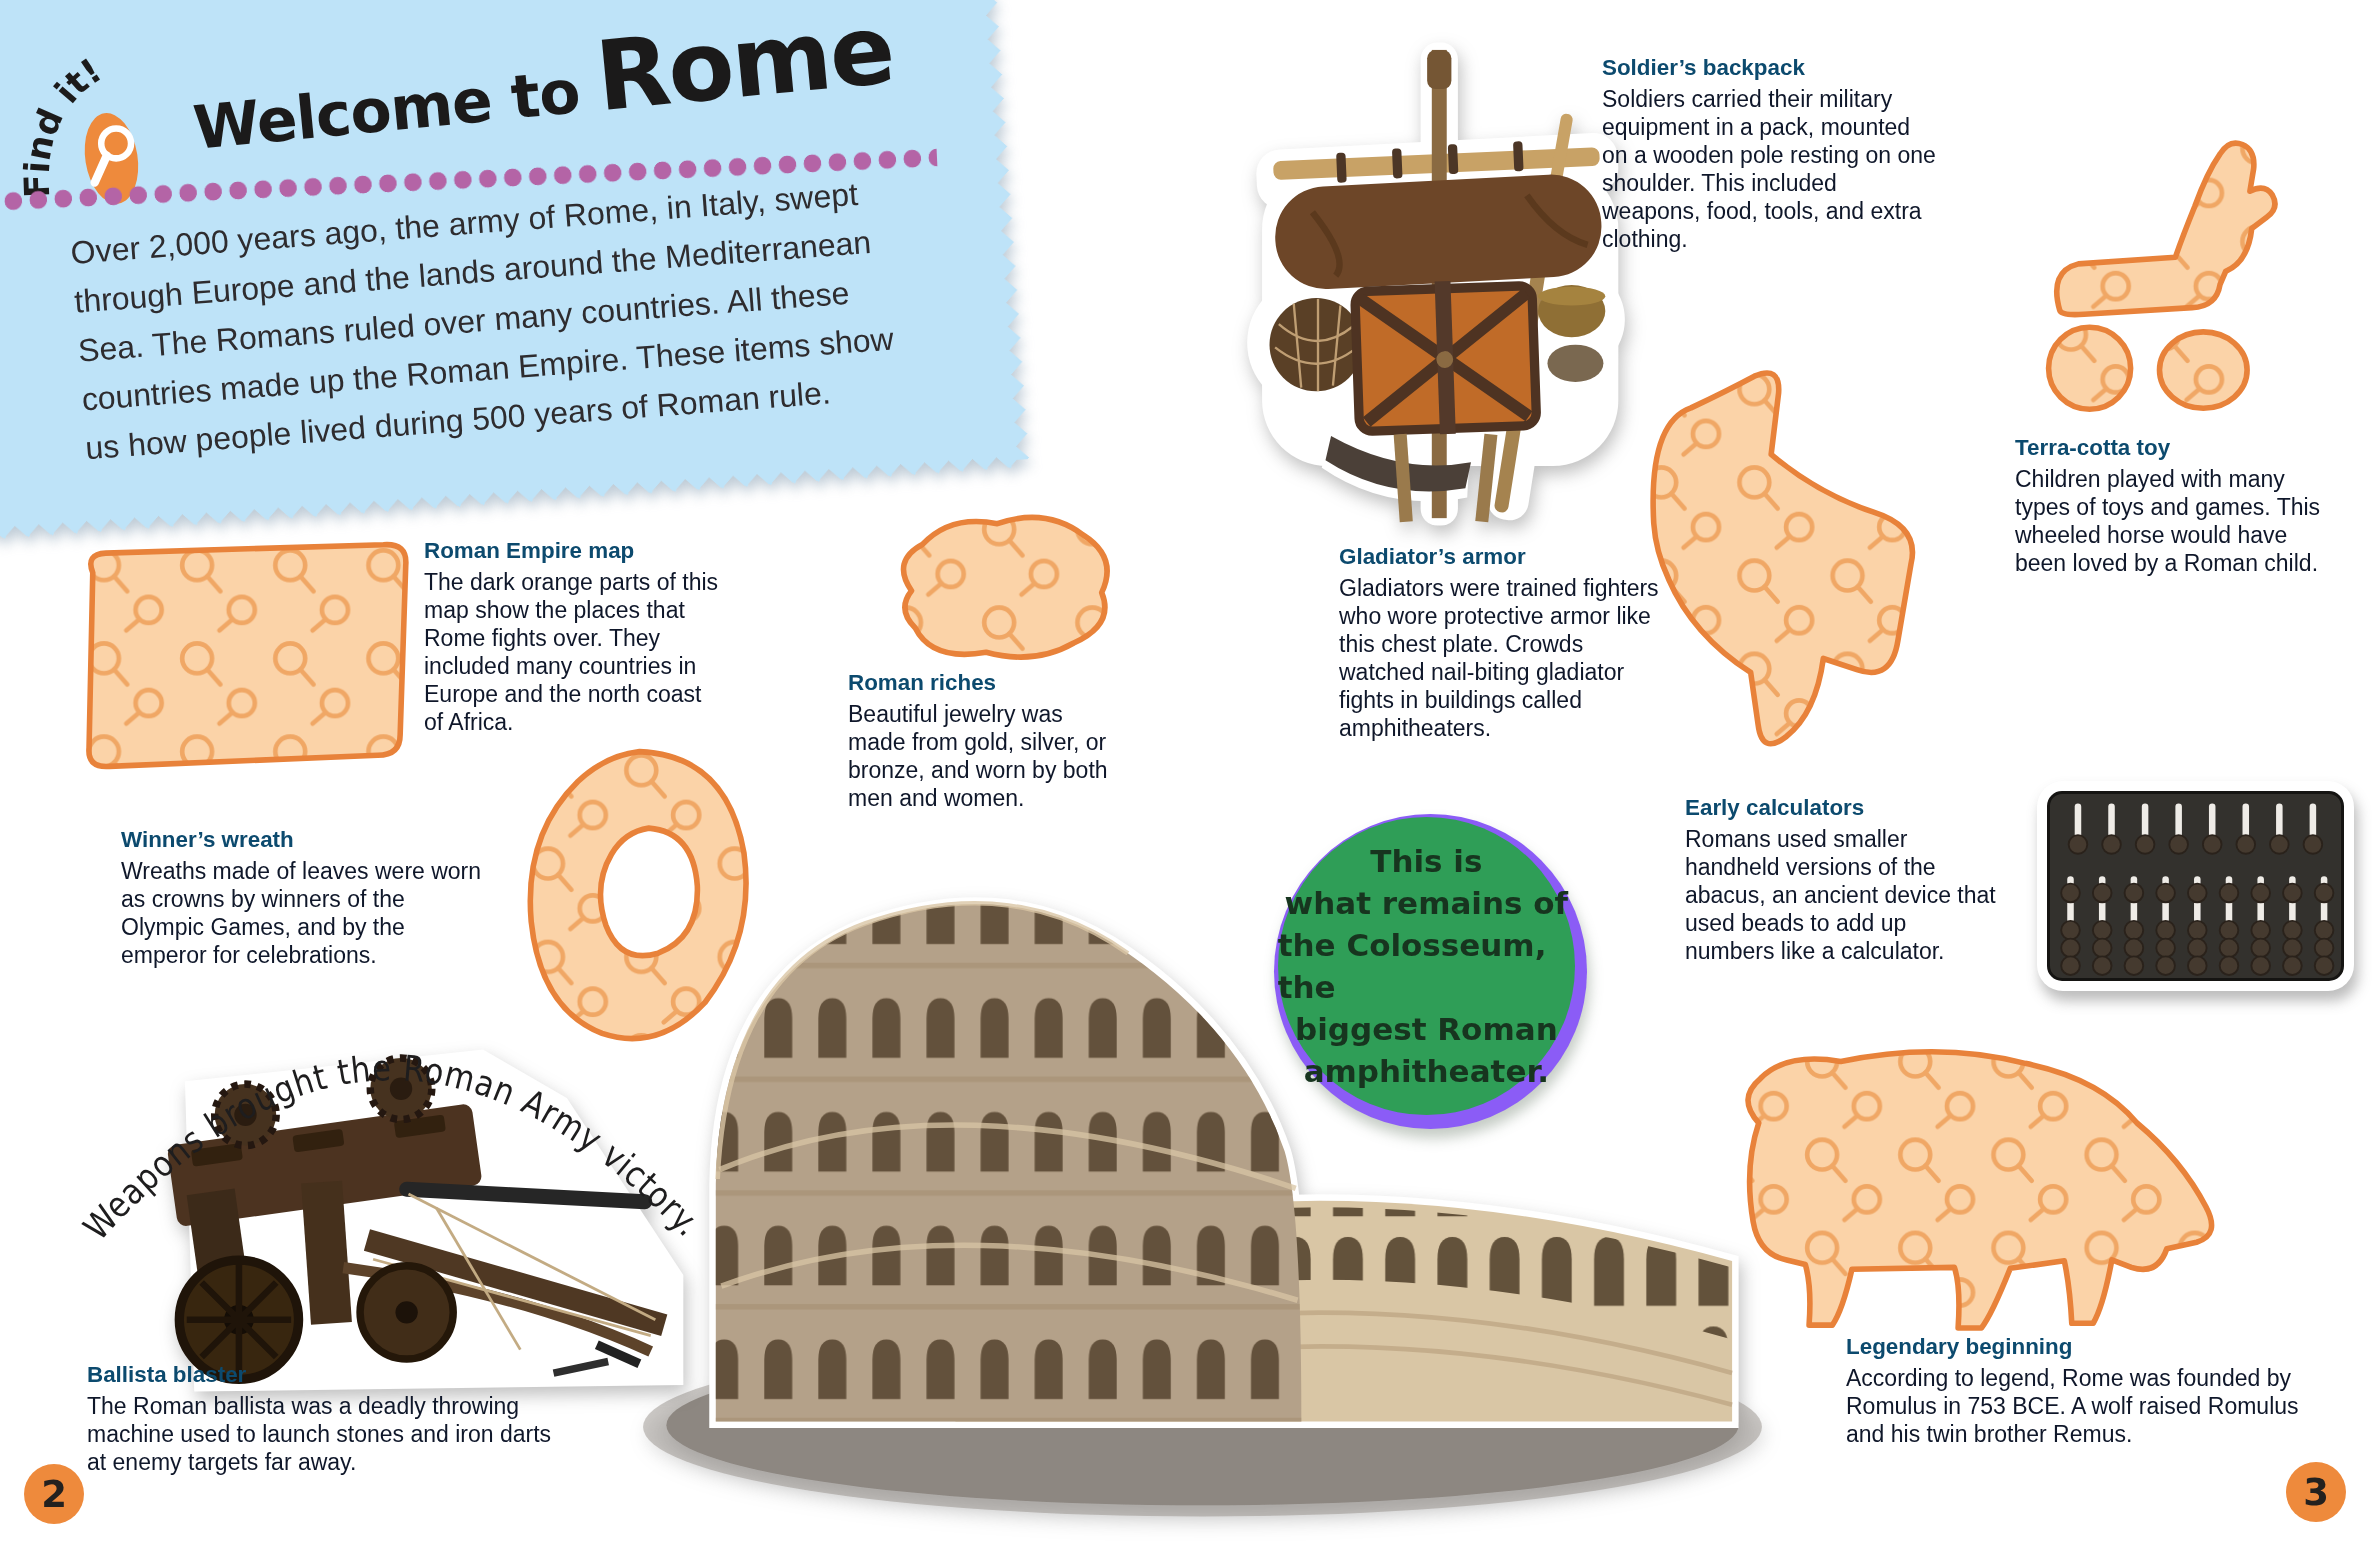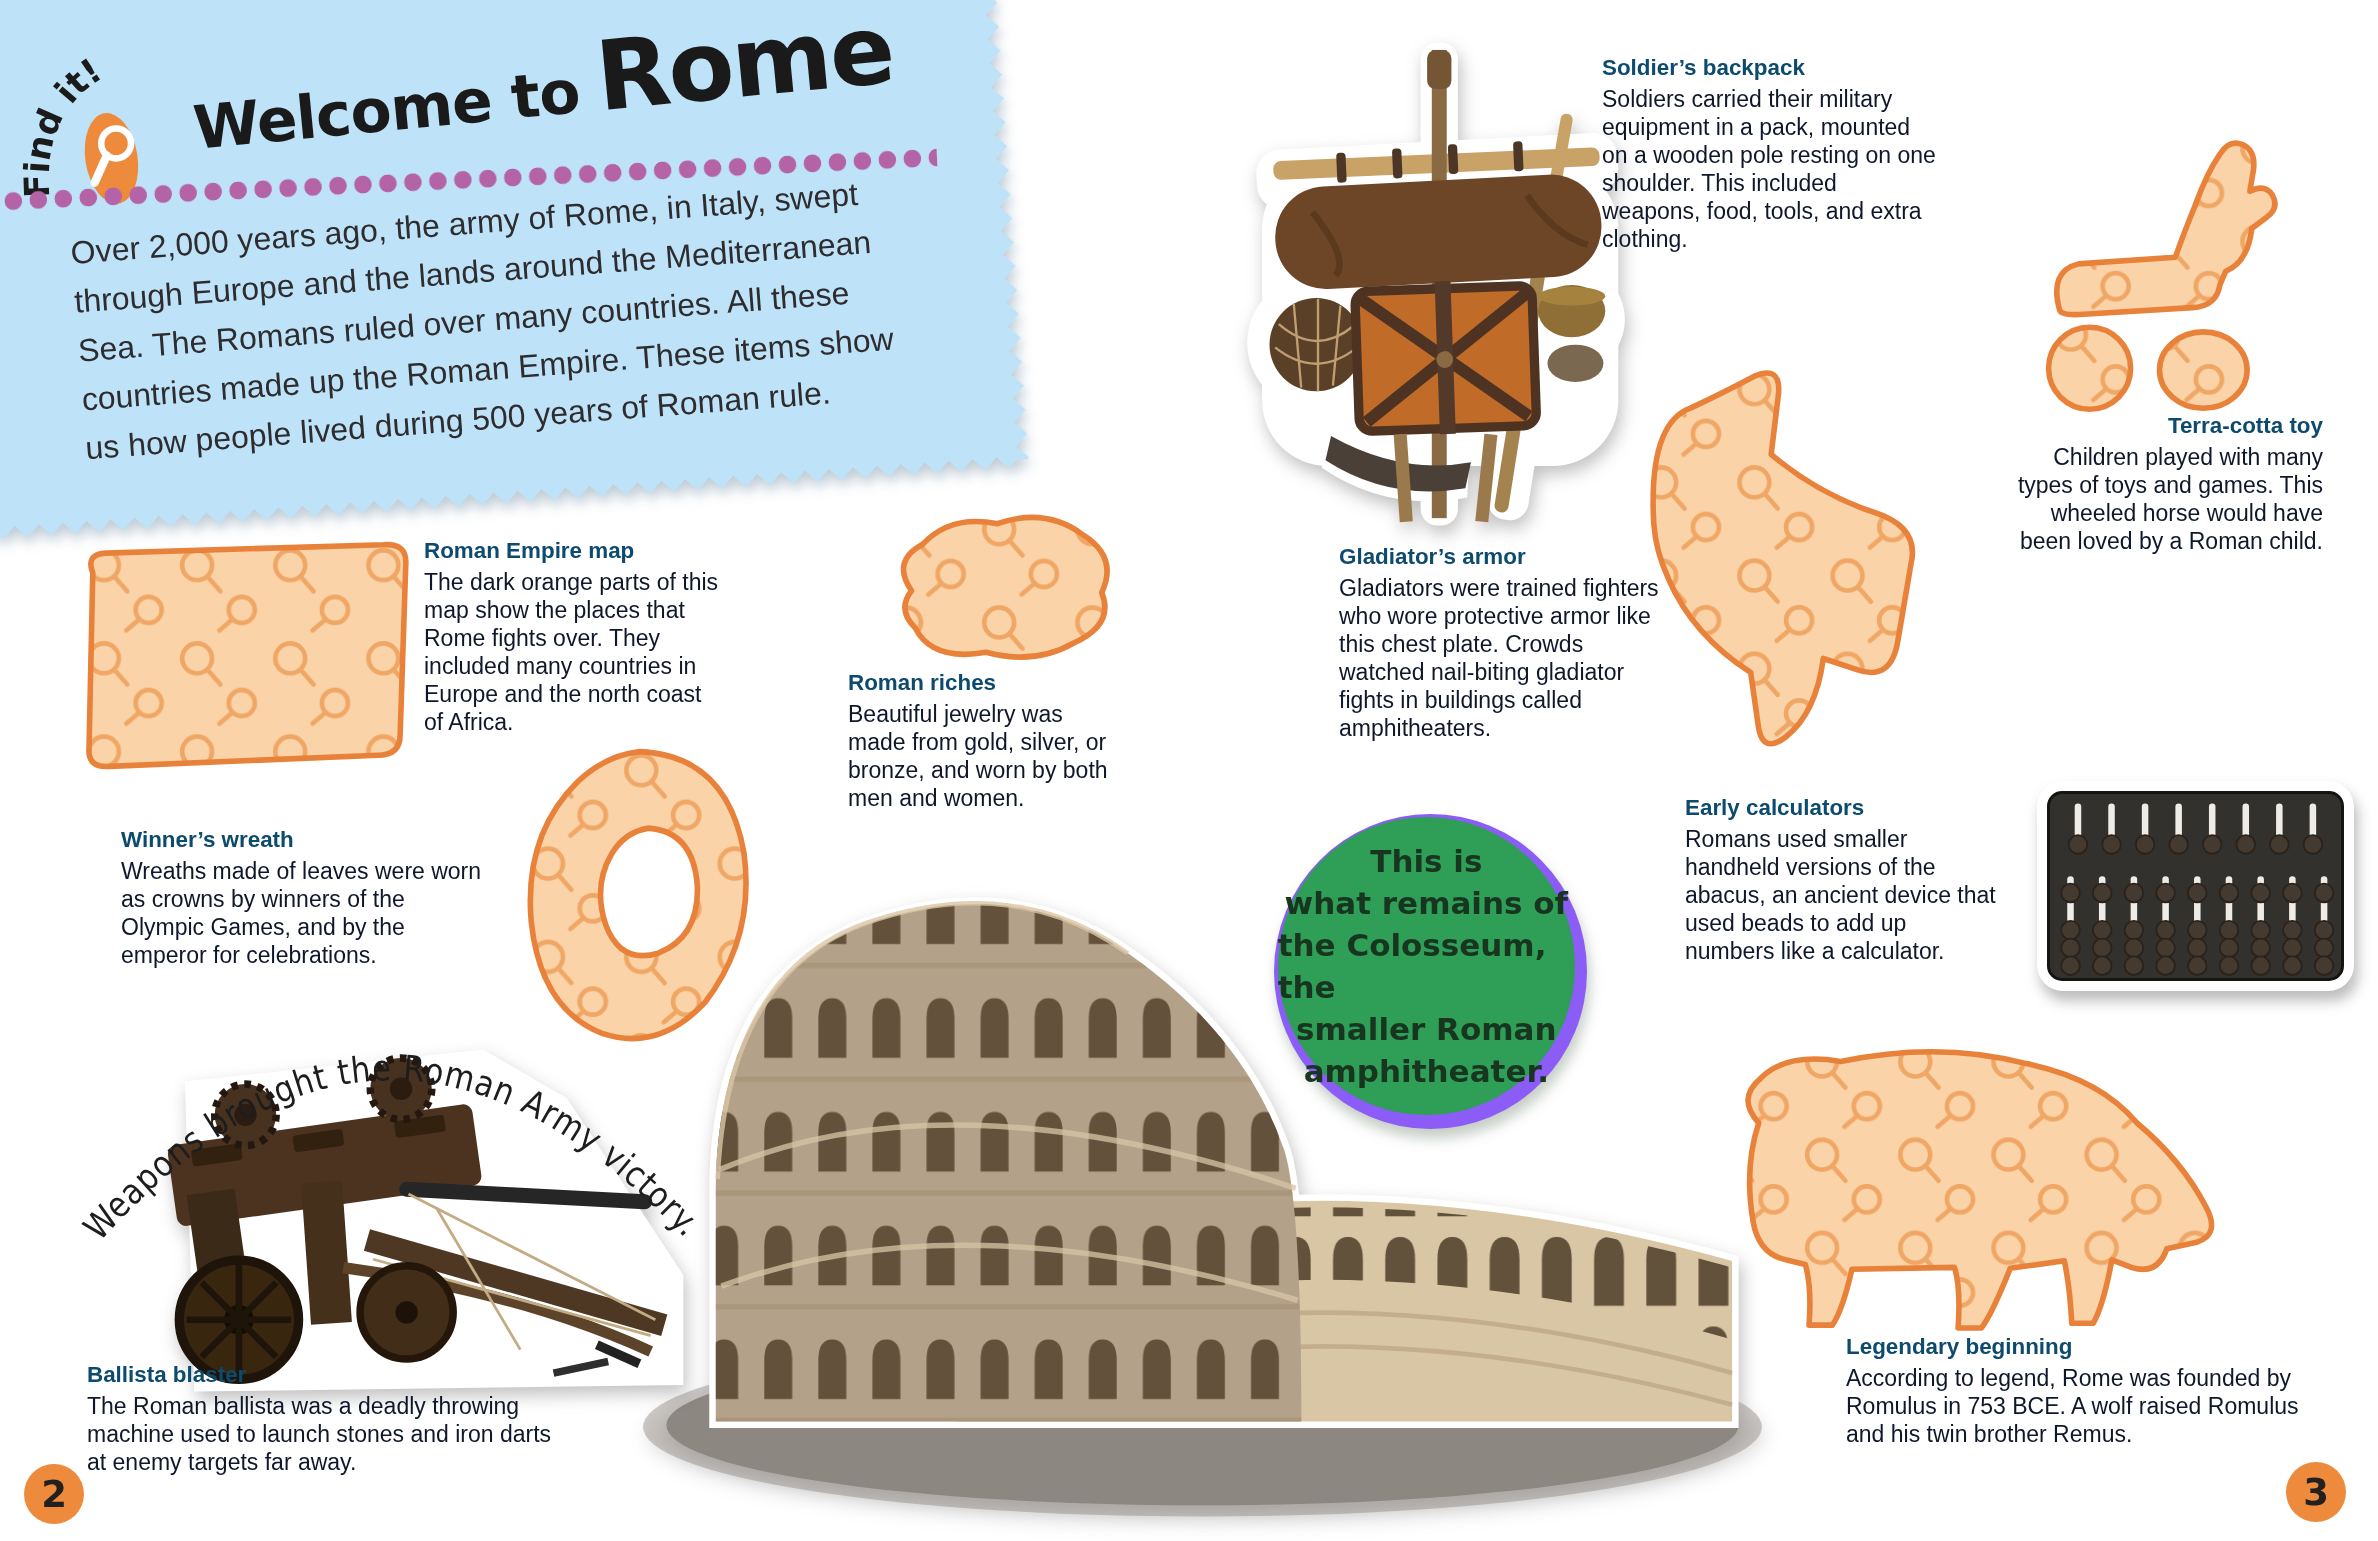--- a/index.html
+++ b/index.html
@@ -166,21 +166,21 @@
   <div class="art" style="left:2043px;top:124px;">
     <svg width="233" height="289" viewBox="0 0 250 310">
       <g fill="url(#magpat)" stroke="#e8823a" stroke-width="6" stroke-linejoin="round">
         <path d="M 18 200 Q 6 158 38 150 L 142 143 Q 150 120 163 88 Q 176 52 190 32 Q 200 16 214 22 Q 228 28 226 48 L 222 72 Q 238 64 246 76 Q 254 90 240 100 L 224 112 Q 220 148 196 158 L 190 172 Q 186 196 160 197 L 44 204 Q 20 206 18 200 Z"></path>
         <circle cx="50" cy="262" r="44"></circle>
         <ellipse cx="172" cy="264" rx="47" ry="41"></ellipse>
       </g>
     </svg>
   </div>
 
-  <div class="cap" style="left:2015px;top:412px;width:308px;text-align:right;">
+  <div class="cap" style="left:2015px;top:434px;width:308px;">
     <h3>Terra-cotta toy</h3>
     <p>Children played with many types of toys and games. This wheeled horse would have been loved by a Roman child.</p>
   </div>
 
   <div class="art" style="left:1633px;top:365px;">
     <svg width="308" height="382" viewBox="0 0 330 410">
       <path fill="url(#magpat)" stroke="#e8823a" stroke-width="6" stroke-linejoin="round" d="M 22 170 Q 16 62 62 46 Q 100 28 130 12 Q 158 0 156 30 L 148 96 Q 198 138 258 158 Q 308 174 298 214 L 284 296 Q 277 340 240 327 L 204 315 Q 196 374 164 399 Q 138 419 134 386 L 126 330 Q 64 290 38 230 Q 24 200 22 170 Z"></path>
     </svg>
   </div>
 
@@ -245,21 +245,21 @@
       </g>
       <path d="M 80 340 Q 90 120 238 66 Q 396 10 520 98" stroke="#d9c6a5" stroke-width="5" fill="none" opacity="0.8"></path>
     </svg>
   </div>
 
   <div class="callout">
     <div class="callout-inner">
       <div>This is</div>
       <div>what remains of</div>
       <div>the Colosseum, the</div>
-      <div>smaller Roman</div>
+      <div>biggest Roman</div>
       <div>amphitheater.</div>
     </div>
   </div>
 
   <div class="cap" style="left:1685px;top:794px;width:317px;">
     <h3>Early calculators</h3>
     <p>Romans used smaller handheld versions of the abacus, an ancient device that used beads to add up numbers like a calculator.</p>
   </div>
 
   <div class="abacus-card">

